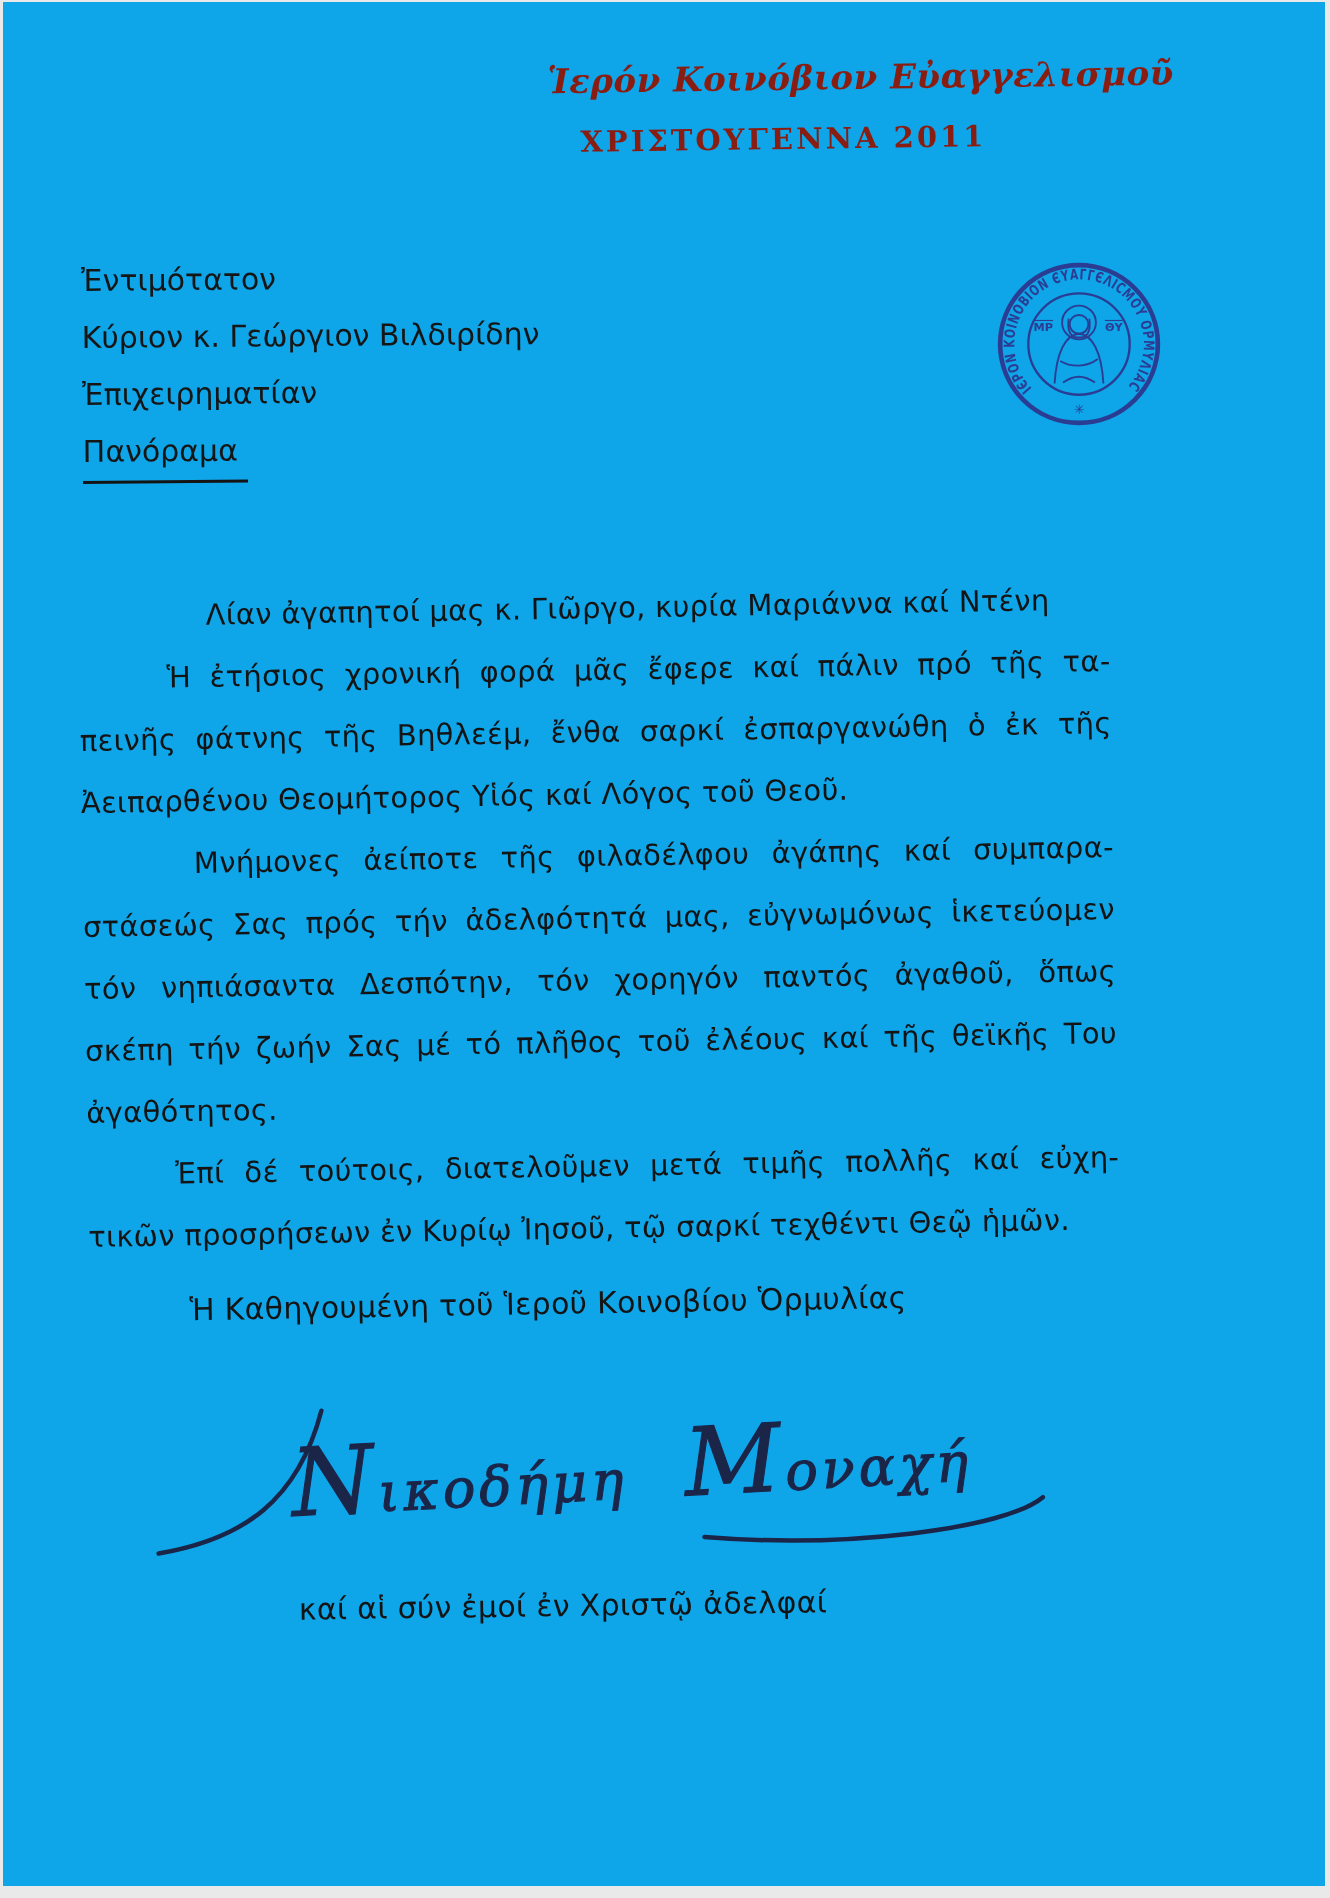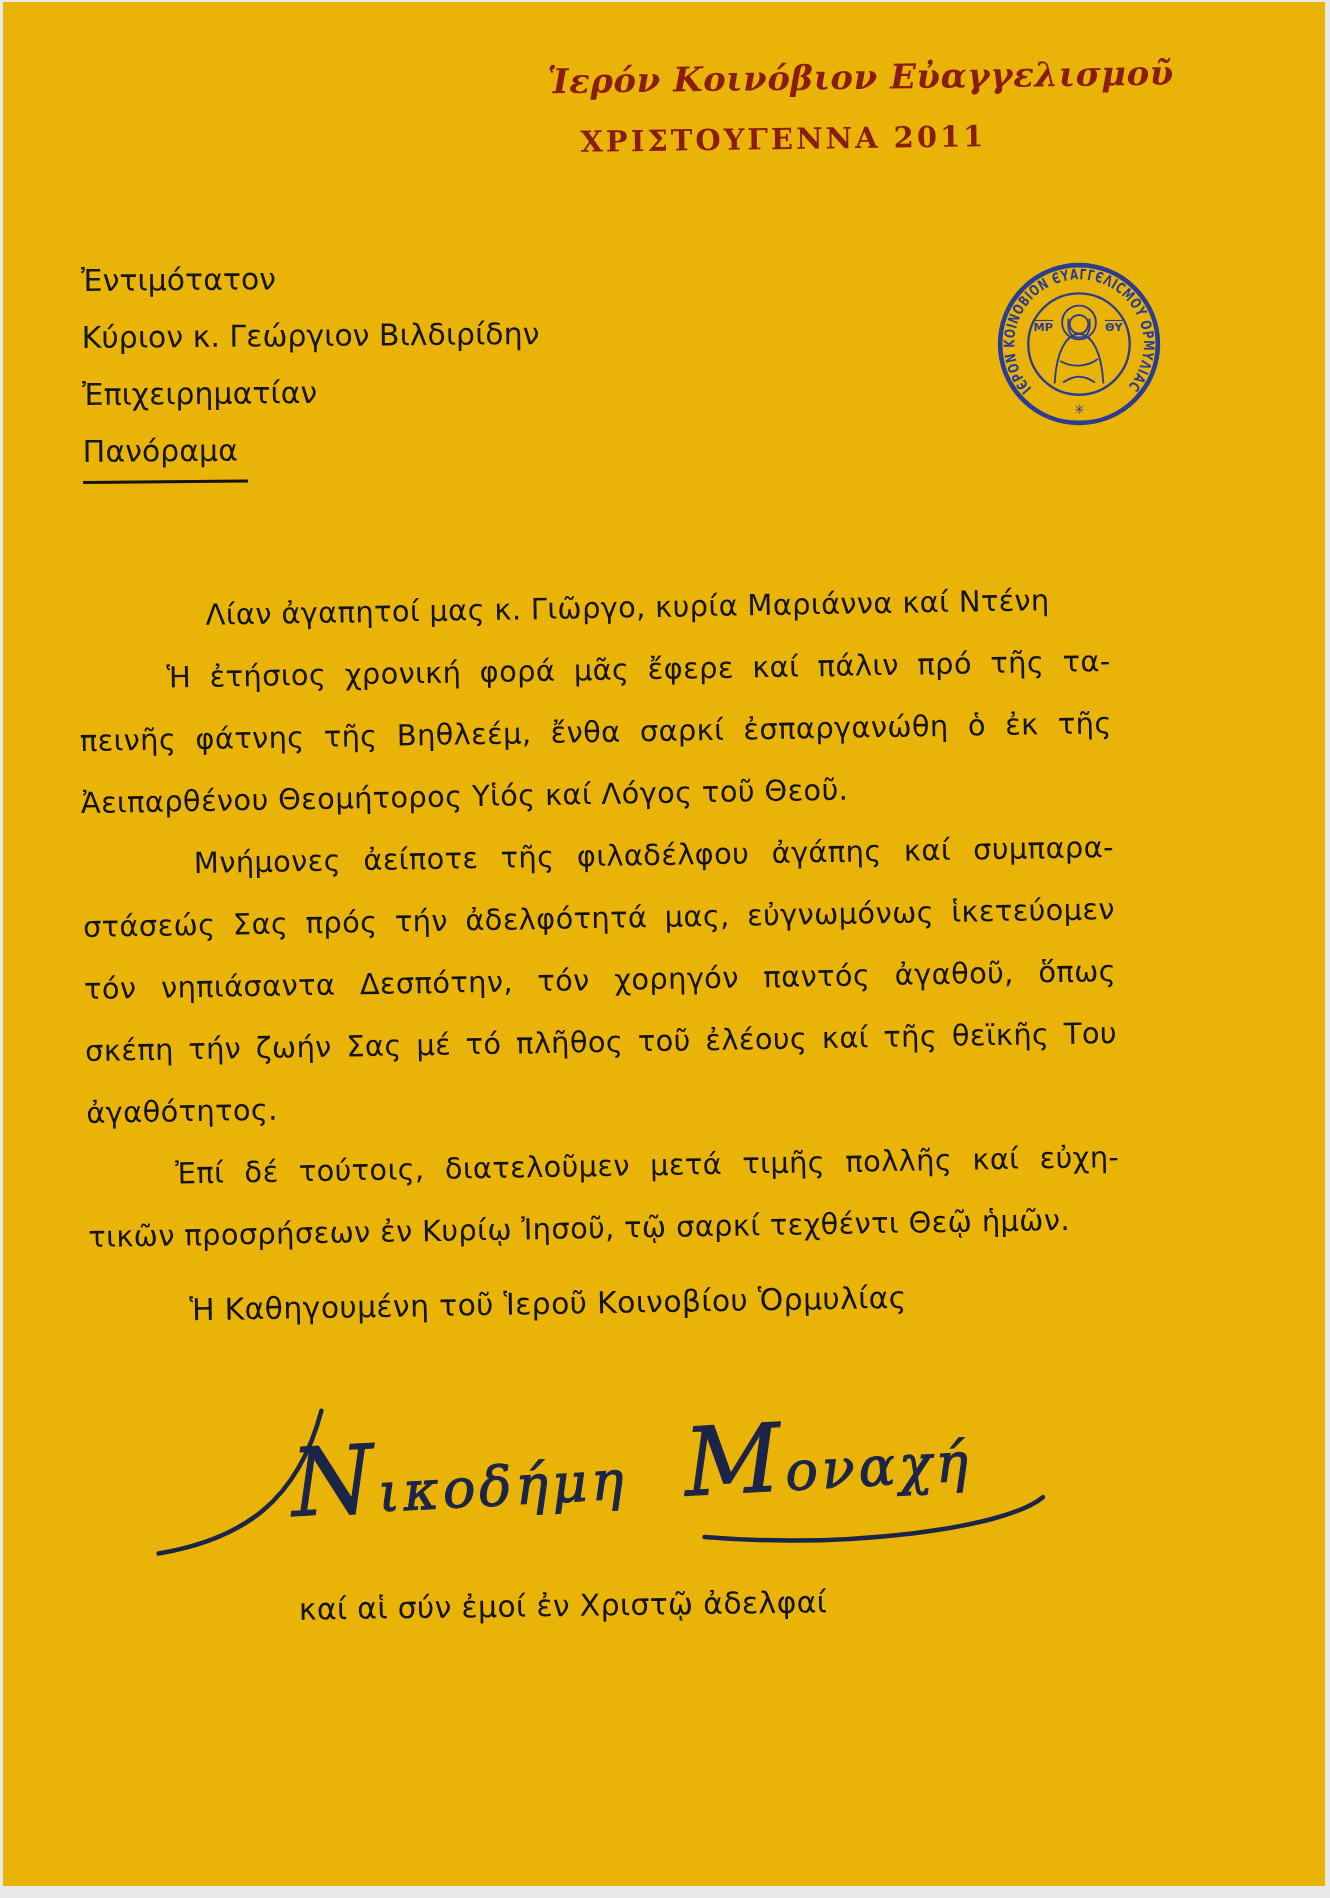--- a/index.html
+++ b/index.html
@@ -4,21 +4,21 @@
 <style>
   html,body{margin:0;padding:0;}
   body{
     width:1330px;height:1898px;position:relative;
     background:#e9e9e9;
     font-family:"DejaVu Sans", sans-serif;
     -webkit-font-smoothing:antialiased;
   }
   .page{
     position:absolute;inset:2px 5px 12px 3px;
-    background:#eab308;
+    background:#0ea5e9;
     overflow:hidden;
   }
   
   .header{
     position:absolute;top:56px;left:545px;width:470px;
     text-align:center;color:#8a1d12;
     transform:rotate(-0.8deg);
   }
   .header .org{
     font-family:"DejaVu Serif", serif;

